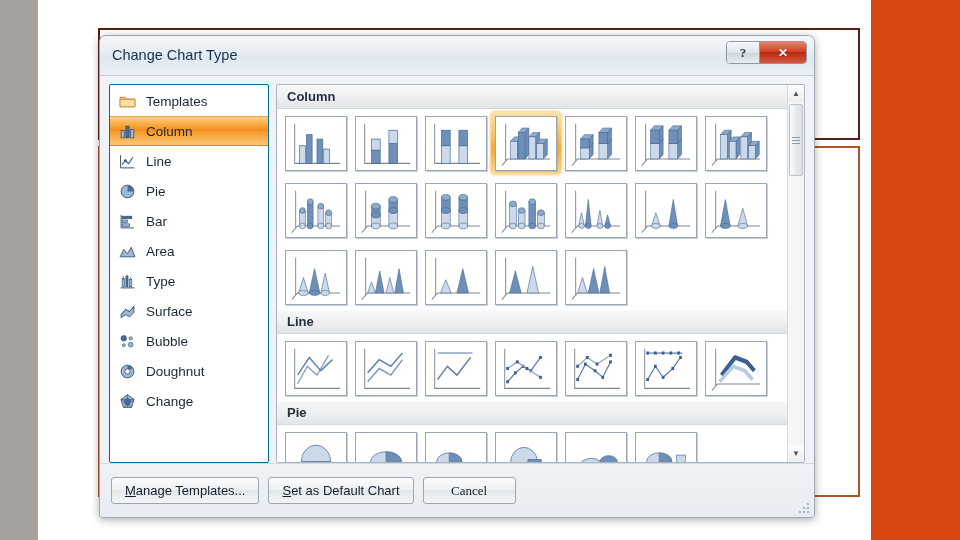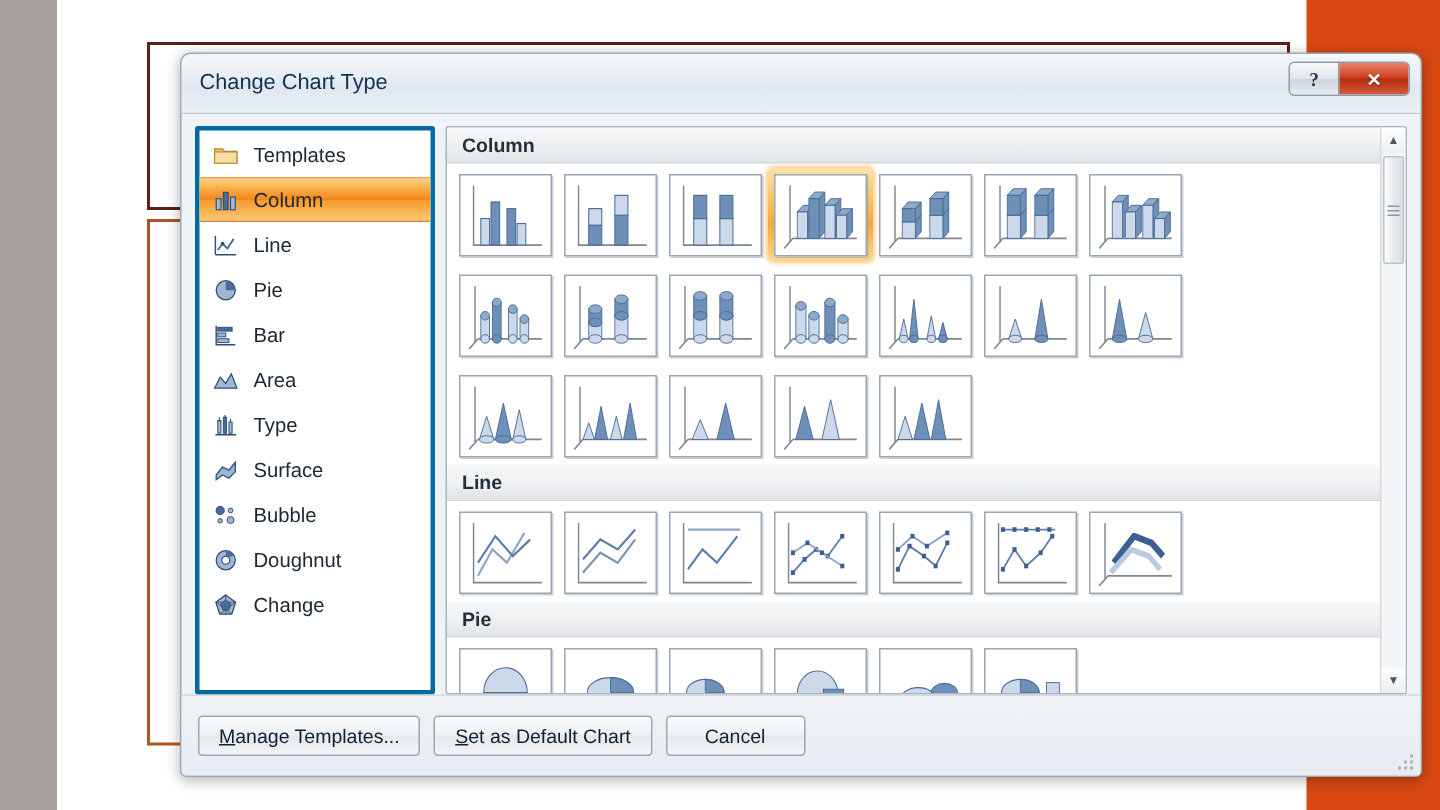--- a/index.html
+++ b/index.html
@@ -26,21 +26,21 @@
     left:98px; top:28px; width:762px; height:112px;
     border:2px solid #5b2018;
   }
   #placeholder-bottom {
     left:98px; top:146px; width:762px; height:351px;
     border:2px solid #b05424;
   }
 
   
   #dialog {
-    position:absolute; left:120px; top:35px; width:828px; height:483px;
+    position:absolute; left:99px; top:35px; width:716px; height:483px;
     background:#eff3f7;
     border:1px solid #9ba7b3;
     border-radius:7px 7px 4px 4px;
     box-shadow:0 2px 9px rgba(0,0,0,.32);
     display:flex; flex-direction:column;
     overflow:hidden;
   }
   #titlebar {
     height:40px; flex:none; position:relative;
     background:linear-gradient(to bottom,#f4f7fa 0%,#e7edf3 45%,#dfe7ef 52%,#eaf0f6 100%);
@@ -71,21 +71,21 @@
     color:#ffffff; font-size:12px;
     text-shadow:0 1px 1px rgba(0,0,0,.45);
   }
 
   
   #dialog-body {
     flex:1; display:flex; padding:8px 9px 0 9px; gap:7px; min-height:0;
   }
   #sidebar {
     width:160px; flex:none; background:#ffffff;
-    border:3px solid #0369a1; border-radius:2px;
+    border:1px solid #0369a1; border-radius:2px;
     overflow:hidden; padding-top:1px;
   }
   .side-item {
     height:30px; display:flex; align-items:center; gap:10px;
     padding:0 6px 0 9px; font-size:13.5px; color:#1b2733; cursor:pointer;
   }
   .side-item.selected {
     background:linear-gradient(to bottom,#fdd08a 0%,#fbb14a 22%,#f2881d 50%,#f79a2c 52%,#fdc877 100%);
     border-top:1px solid #e8a34f; border-bottom:1px solid #d8842a;
     color:#1b2733;
@@ -154,21 +154,21 @@
     background:linear-gradient(to bottom,#fbfcfd,#eef1f4 48%,#e3e8ec 50%,#f2f5f7);
     border:1px solid #9ba7b3; border-radius:3px; cursor:pointer;
     display:flex; align-items:center; justify-content:center;
     white-space:nowrap;
   }
   .btn.default {
     border:1px solid #5fa9d8;
     box-shadow:0 0 0 1px #9fd0ea inset, 0 0 3px rgba(90,170,220,.7);
   }
   #btn-ok { width:93px; margin-left:auto; }
-  #btn-cancel { width:93px; }
+  #btn-cancel { width:93px;font-family:Liberation Serif, serif; }
   .underline-first { text-decoration:underline; }
   #resize-grip {
     position:absolute; right:3px; bottom:2px; width:12px; height:12px;
   }
   #resize-grip i {
     position:absolute; width:2px; height:2px; background:#aab3bb;
   }
 </style>
 </head>
 <body>

